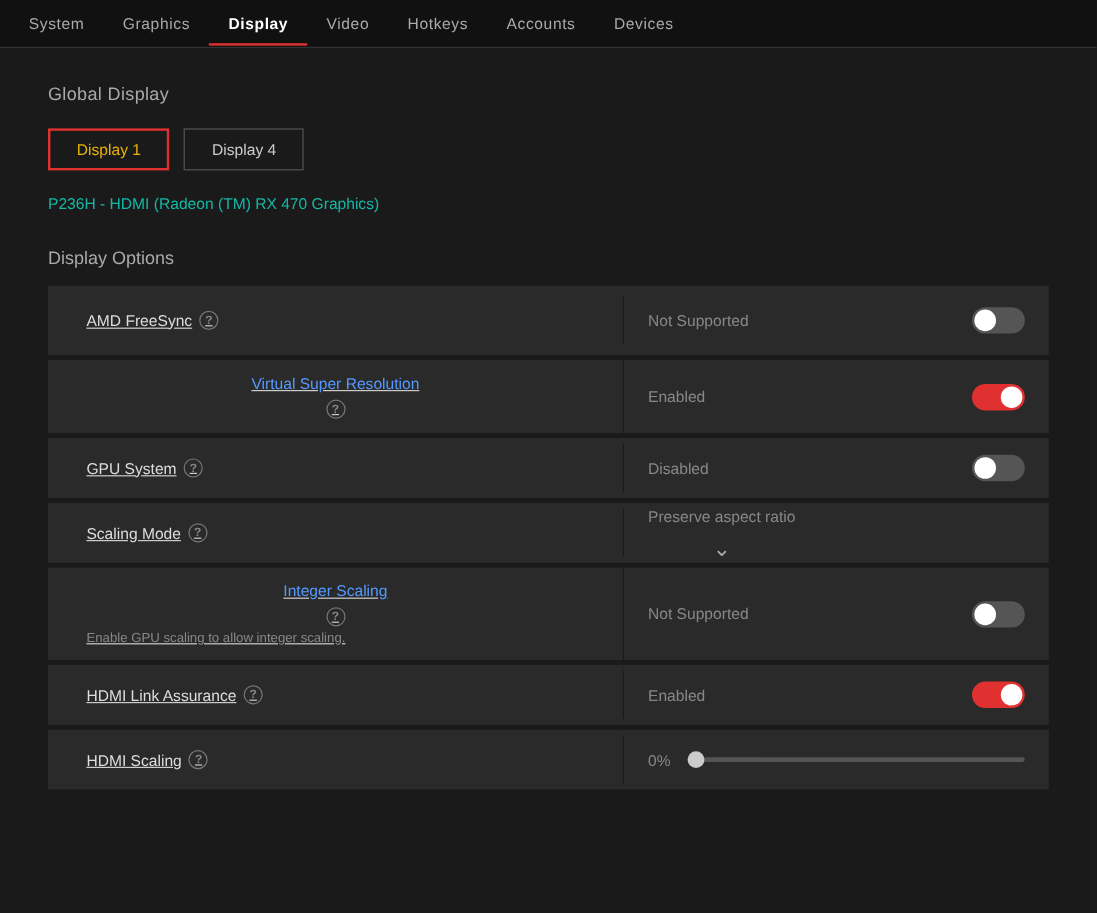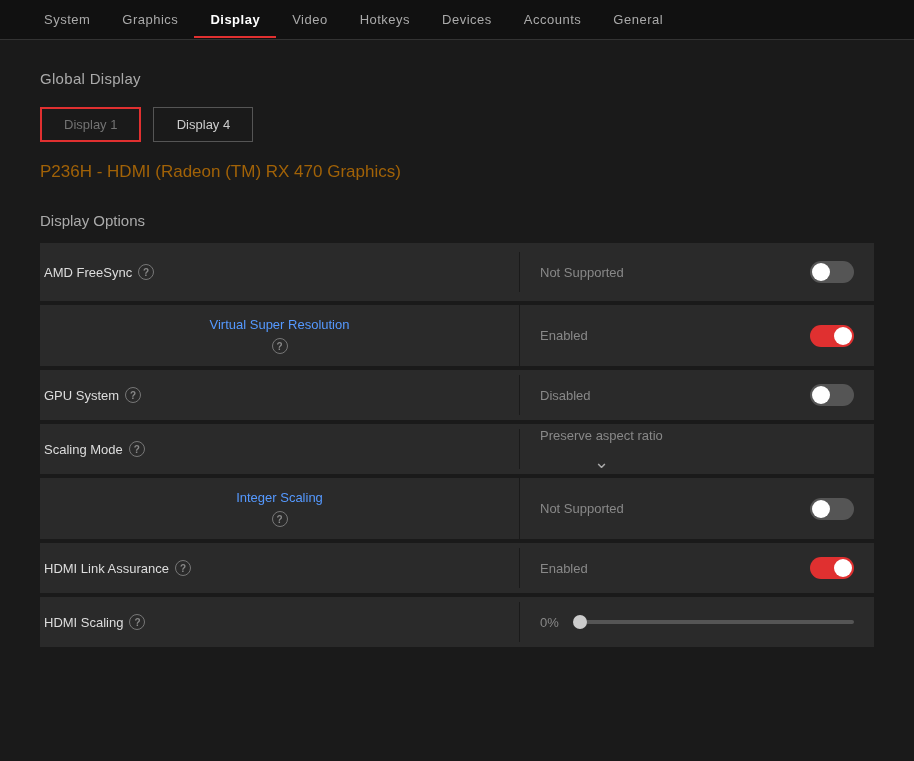--- a/index.html
+++ b/index.html
@@ -11,21 +11,21 @@
       width: 914px;
       min-height: 761px;
       overflow-x: hidden;
     }
 
     
     .nav-bar {
       display: flex;
       align-items: center;
       background: #111;
-      padding: 0 28px;
+      padding: 0 8px;
       height: 40px;
       border-bottom: 1px solid #333;
     }
     .nav-item {
       color: #aaa;
       padding: 10px 16px;
       cursor: pointer;
       font-size: 13px;
       letter-spacing: 0.5px;
       text-transform: capitalize;
@@ -69,27 +69,27 @@
       border: 1px solid #555;
       background: transparent;
       color: #ccc;
       cursor: pointer;
       font-size: 13px;
       min-width: 100px;
       text-align: center;
     }
     .display-tab.active {
       border: 2px solid #e03030;
-      color: #737373;
+      color: #eab308;
     }
 
     
     .monitor-label {
-      color: #a16207;
-      font-size: 17px;
+      color: #14b8a6;
+      font-size: 13px;
       margin-bottom: 30px;
     }
 
     
     .options-title {
       color: #aaa;
       font-size: 15px;
       margin-bottom: 14px;
     }
 
@@ -99,22 +99,23 @@
       align-items: center;
       background: #2a2a2a;
       margin-bottom: 4px;
       min-height: 58px;
     }
     .option-row.slim {
       min-height: 50px;
     }
     .option-left {
       flex: 0 0 480px;
-      padding: 12px 4px;
+      padding: 12px 32px;
       border-right: 1px solid #1a1a1a;
+      text-decoration: underline;
     }
     .option-right {
       flex: 1;
       display: flex;
       align-items: center;
       justify-content: space-between;
       padding: 0 20px;
     }
     .option-name {
       color: #ddd;
@@ -237,23 +238,22 @@
   </style>
 </head>
 <body>
 
 <nav class="nav-bar">
   <div class="nav-item">System</div>
   <div class="nav-item">Graphics</div>
   <div class="nav-item active">Display</div>
   <div class="nav-item">Video</div>
   <div class="nav-item">Hotkeys</div>
+  <div class="nav-item">Accounts</div>
   <div class="nav-item">Devices</div>
-  <div class="nav-item">Accounts</div>
-  <div class="nav-item">General</div>
 </nav>
 
 <div class="main">
 
   <div class="section-title">Global Display</div>
 
   <div class="display-tabs">
     <button class="display-tab active">Display 1</button>
     <button class="display-tab">Display 4</button>
   </div>
@@ -327,20 +327,21 @@
       </div>
     </div>
   </div>
 
   <div class="option-row">
     <div class="option-left">
       <div class="option-name highlight">
         <span>Integer Scaling</span>
         <span class="help-icon">?</span>
       </div>
+      <div class="option-desc">Enable GPU scaling to allow integer scaling.</div>
     </div>
     <div class="option-right">
       <span class="option-value">Not Supported</span>
       <div class="toggle">
         <div class="toggle-track">
           <div class="toggle-knob"></div>
         </div>
       </div>
     </div>
   </div>

